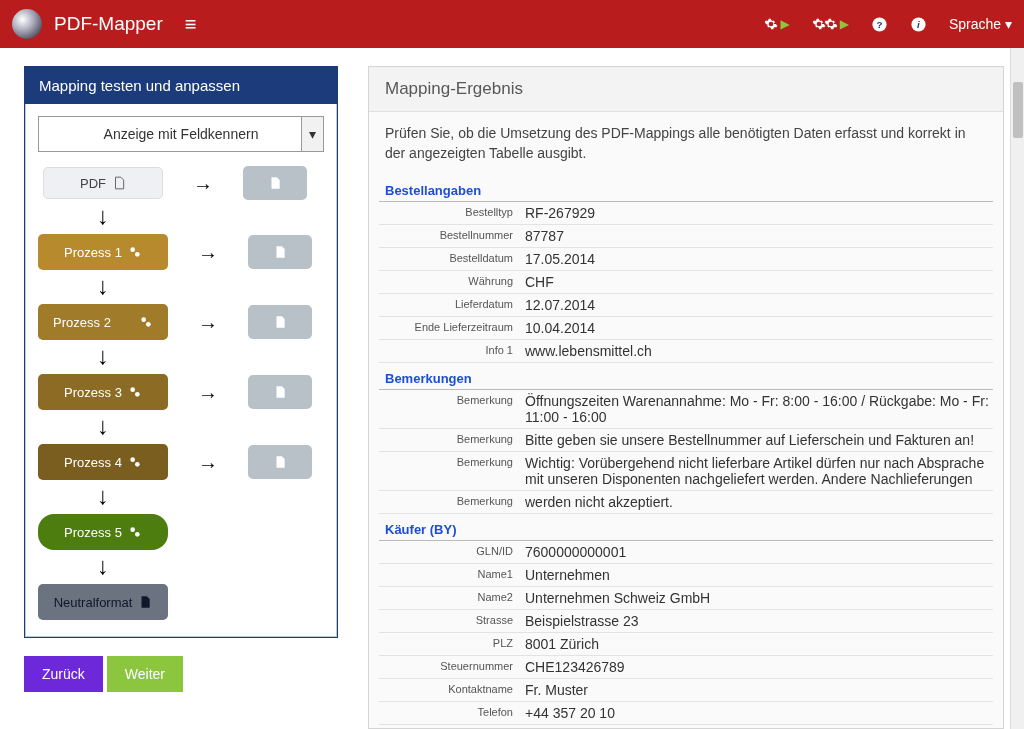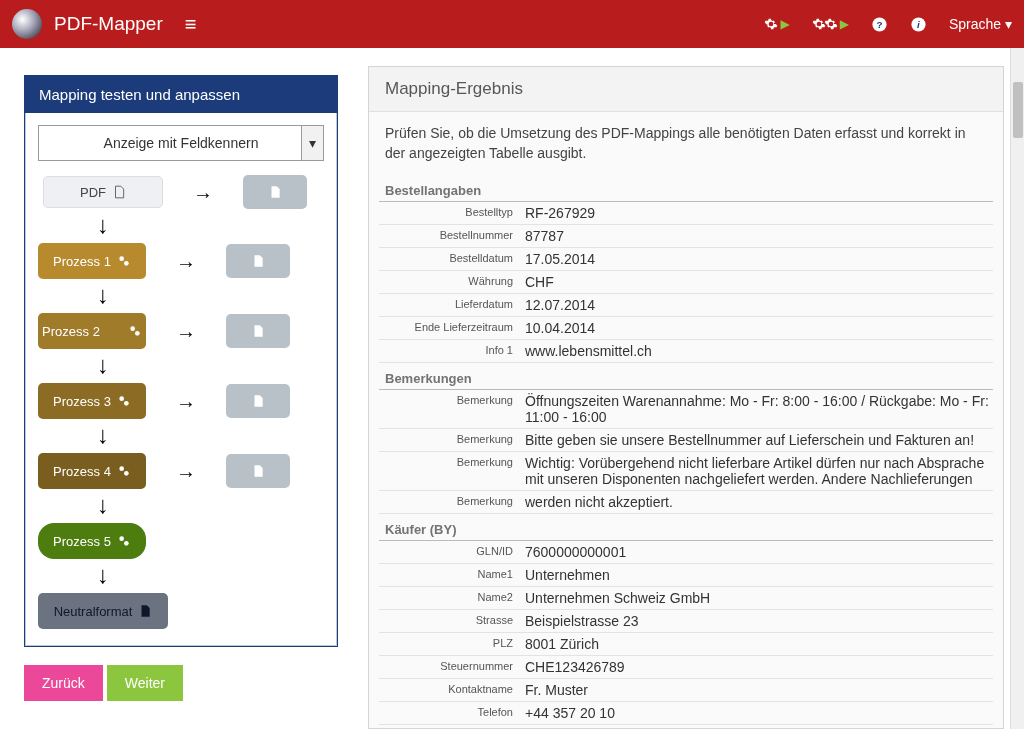--- a/index.html
+++ b/index.html
@@ -7,44 +7,44 @@
 .topbar { background: #b91c1c; height: 48px; display: flex; align-items: center; color: #fff; padding: 0 12px; }
 .logo-circle { width: 30px; height: 30px; border-radius: 50%; background: radial-gradient(circle at 35% 35%, #fff, #aab 40%, #334 90%); margin-right: 12px; }
 .app-title { font-size: 19px; font-weight: 400; margin-right: 22px; }
 .hamburger { font-size: 20px; cursor: pointer; color: #fff; }
 .topbar-right { margin-left: auto; display: flex; align-items: center; gap: 22px; }
 .top-icon { color: #fff; font-size: 15px; cursor: pointer; display: inline-flex; align-items: center; }
 .lang { font-size: 14px; cursor: pointer; }
 .scrolltrack { position: absolute; right: 0; top: 48px; bottom: 0; width: 14px; background: #f0f0f0; border-left: 1px solid #ddd; }
 .scrollthumb { position: absolute; top: 34px; left: 2px; width: 10px; height: 56px; background: #c0c0c0; border-radius: 2px; }
 .content { display: flex; height: calc(100% - 48px); padding: 18px 20px 0 24px; gap: 30px; }
-.leftcol { width: 314px; flex-shrink: 0; margin-top: 9px; }
+.leftcol { width: 314px; flex-shrink: 0; }
 .panel-blue { background: #1b3b7a; border: 1px solid #1b3b7a; }
 .panel-title { color: #fff; padding: 10px 14px; font-size: 15px; }
 .panel-body { background: #fff; padding: 12px; border: 1px solid #bfc8d6; border-top: none; }
 .dropdown { width: 100%; height: 36px; border: 1px solid #999; font-size: 14px; padding: 0 10px; color: #333; background: #fff; position: relative; display: flex; align-items: center; justify-content: center; }
 .dropdown-caret { position: absolute; right: 0; top: 0; bottom: 0; width: 22px; border-left: 1px solid #999; display: flex; align-items: center; justify-content: center; background: #f1f1f1; }
 .flow { margin-top: 14px; }
 .flow-row { display: flex; align-items: center; gap: 30px; margin-bottom: 4px; }
-.node { width: 108px; height: 36px; border-radius: 5px; display: flex; align-items: center; justify-content: center; font-size: 13px; gap: 6px; }
+.node { width: 130px; height: 36px; border-radius: 5px; display: flex; align-items: center; justify-content: center; font-size: 13px; gap: 6px; }
 .node.pdf { background: #eef0f3; color: #444; border: 1px solid #ddd; width: 120px; height: 32px; margin-left: 5px; }
 .node.proc { color: #fff; }
 .p1 { background: #b88a2e; } .p2 { background: #a07b2a; gap: 28px; } .p3 { background: #8c6c25; } .p4 { background: #7a5e20; } .p5 { background: #4d7c0f; border-radius: 16px; }
 .node.neutral { background: #6b7380; color: #0f172a; width: 130px; }
 .arrow-right { font-size: 20px; font-weight: bold; color: #000; }
 .doc-btn { width: 64px; height: 34px; background: #b8c1c7; border-radius: 5px; display: flex; align-items: center; justify-content: center; color: #fff; cursor: pointer; }
 .arrow-down { font-size: 24px; font-weight: bold; color: #000; text-align: center; width: 130px; line-height: 1; margin: 2px 0 6px 0; }
 .btn-row { margin-top: 18px; display: flex; gap: 4px; }
 .btn { padding: 10px 18px; font-size: 14px; color: #fff; border: none; cursor: pointer; }
-.btn-back { background: #ec4899; }
+.btn-back { background: #6d28d9; }
 .btn-next { background: #8cc63f; }
 .rightcol { flex: 1; min-width: 0; border: 1px solid #d4d4d4; background: #fafafa; overflow: hidden; }
 .result-head { padding: 12px 16px; font-size: 17px; color: #585858; border-bottom: 1px solid #e0e0e0; background: #f3f3f3; }
 .result-desc { padding: 12px 16px; font-size: 14px; color: #444; line-height: 1.4; }
-.section-head { font-size: 13px; font-weight: bold; color: #737373; border-bottom: 1px solid #bbb; padding: 4px 6px 3px 6px; margin: 4px 10px 0 10px; }
+.section-head { font-size: 13px; font-weight: bold; color: #1d4ed8; border-bottom: 1px solid #bbb; padding: 4px 6px 3px 6px; margin: 4px 10px 0 10px; }
 .kv-row { display: flex; border-bottom: 1px solid #e3e3e3; margin: 0 10px; }
 .kv-label { width: 142px; flex-shrink: 0; text-align: right; font-size: 11px; color: #555; padding: 4px 8px 0 0; }
 .kv-value { flex: 1; font-size: 14px; color: #333; padding: 3px 4px; }
 svg.icon { width: 14px; height: 14px; fill: currentColor; }
 .gear-play { display: inline-flex; align-items: center; gap: 2px; }
 .play-tri { color: #8cc63f; font-size: 12px; }
 </style>
 </head>
 <body>
 

